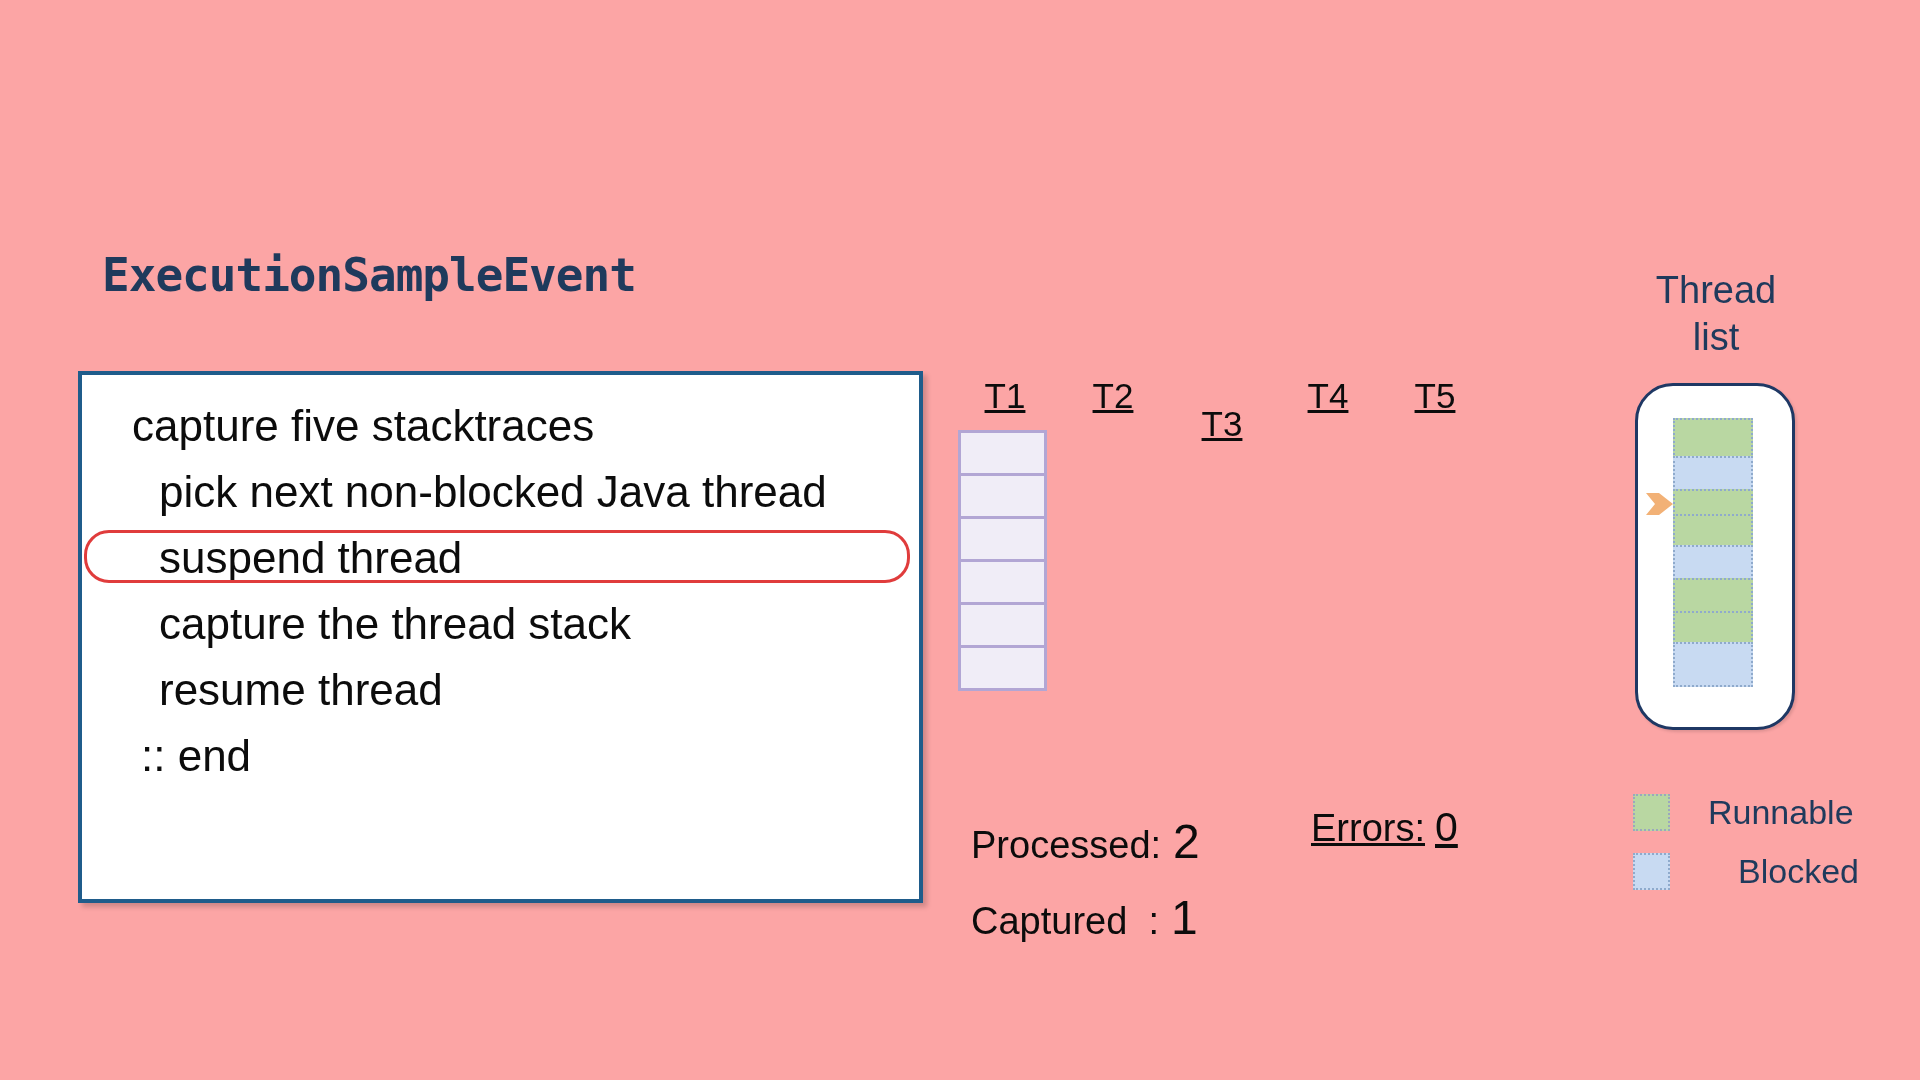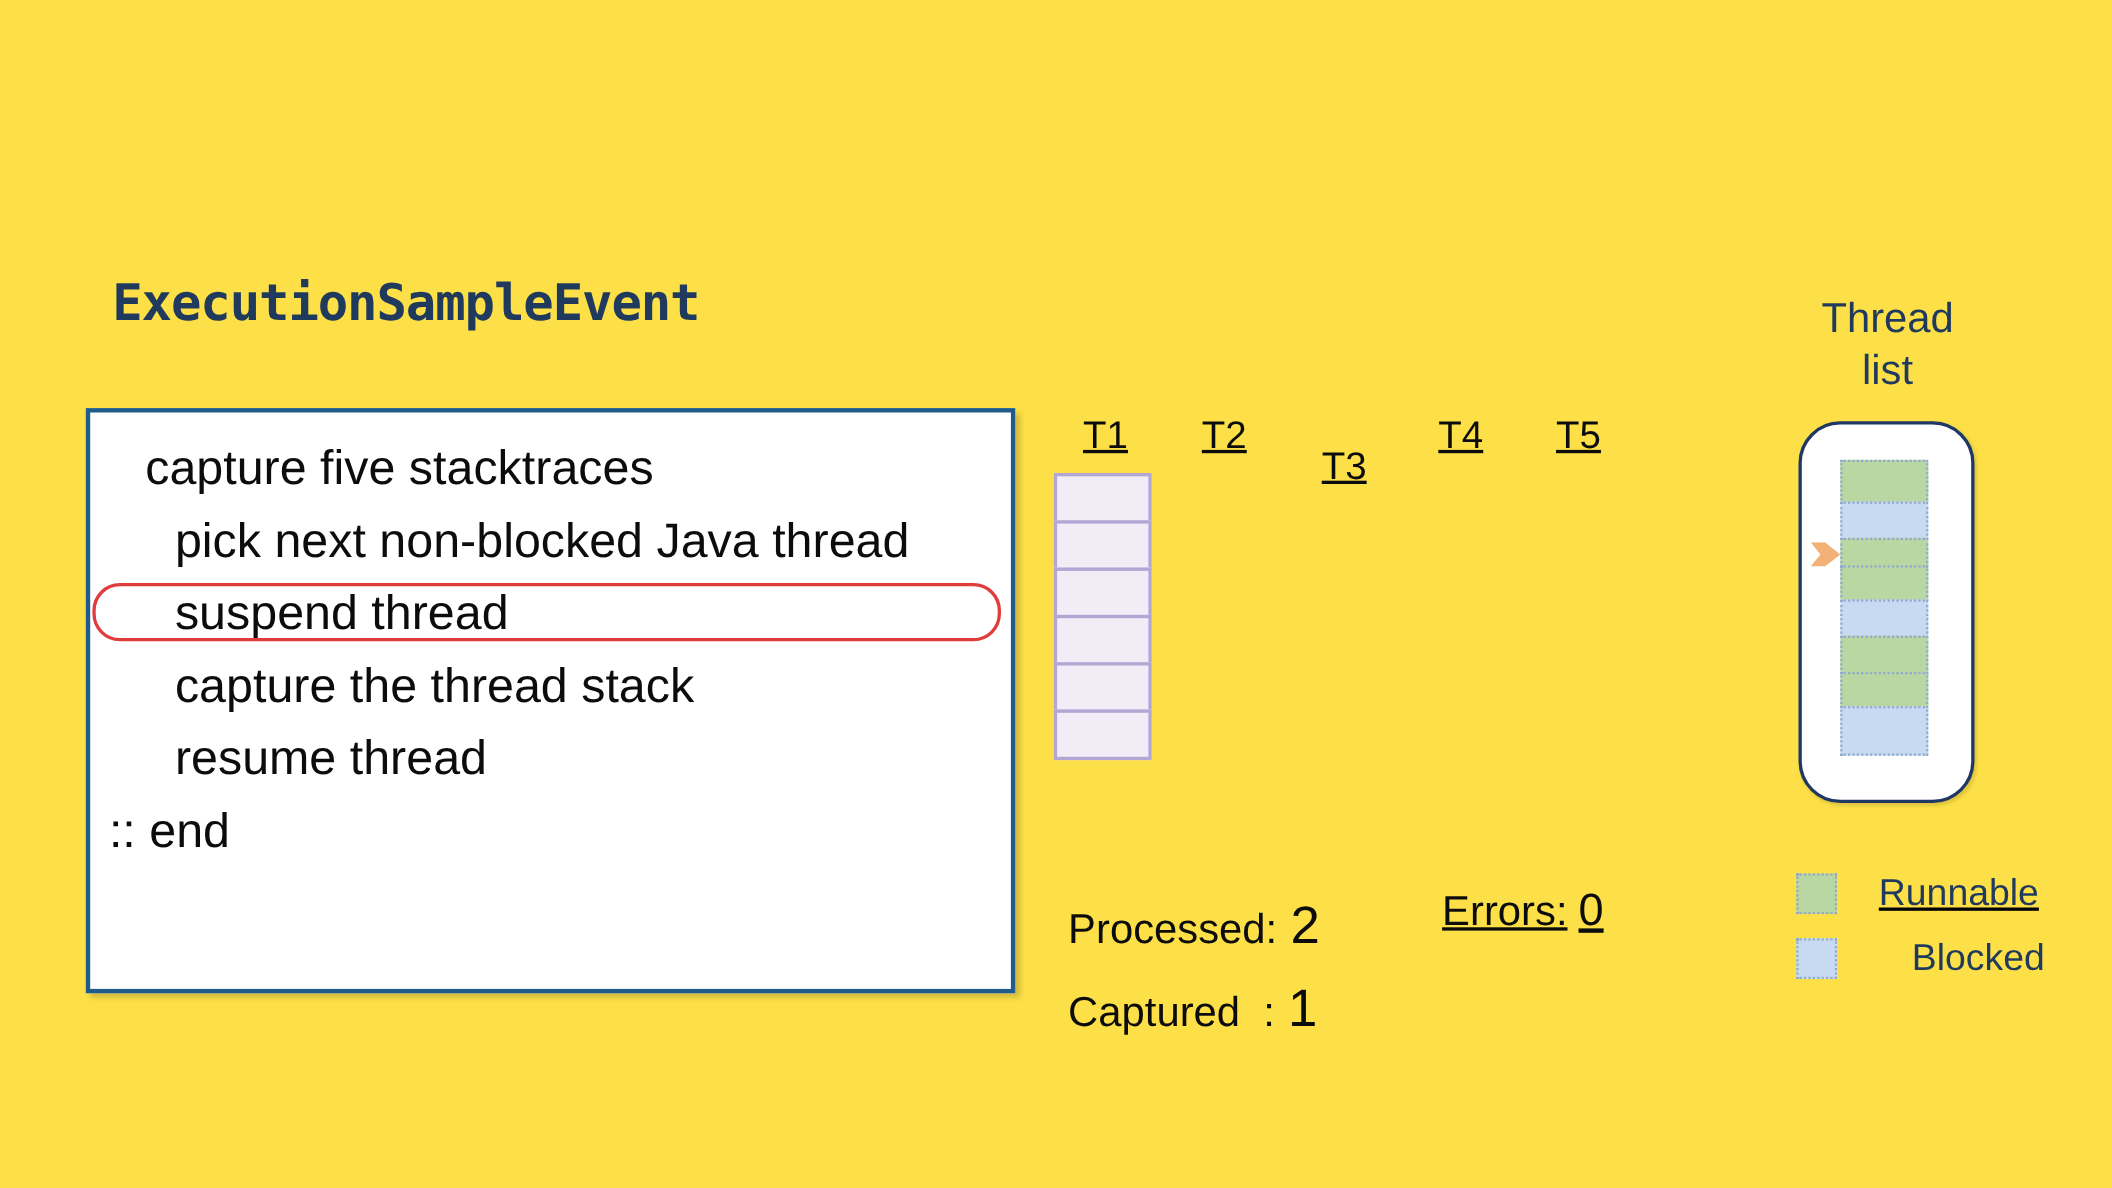--- a/index.html
+++ b/index.html
@@ -1,17 +1,17 @@
 <!DOCTYPE html>
 <html style="--title-text: #1f3a5c; --navy-text: #1f3a5c; --box-border: #1f5c8b; --highlight-red: #e03c3c; --sample-cell-fill: #f0edf7; --sample-cell-border: #b2a6d4; --runnable-green: #b9d7a2; --blocked-blue: #c8daf2; --cell-dot-border: #8faacc; --thread-list-border: #1f3864; --arrow-orange: #f2b176;"><head>
 <meta charset="utf-8">
 <style>
   html,body { margin:0; padding:0; background:#ffffff; }
   .slide {
-    position:relative; width:1920px; height:1080px; background:#fde047;
+    position:relative; width:1920px; height:1080px; background:#fca5a5;
     font-family:"Liberation Sans", sans-serif; overflow:hidden;
   }
   
   .title {
     position:absolute; left:102px; top:248px;
     font-family:"DejaVu Sans Mono", monospace;
     font-size:46px; font-weight:bold; letter-spacing:-1px;
     color:var(--title-text,#1f3a5c);
   }
   
@@ -20,21 +20,21 @@
     box-sizing:border-box; border:4px solid var(--box-border,#1f5c8b);
     background:#ffffff; box-shadow:4px 4px 5px rgba(0,0,0,0.18);
   }
   .code-lines { position:absolute; left:0; top:18px; width:100%; }
   .code-line {
     height:66px; line-height:66px; font-size:44px; color:#0c0c0c; white-space:pre;
   }
   .code-line.indent-0 { padding-left:22px; }
   .code-line.indent-1 { padding-left:50px; }
   .code-line.indent-2 { padding-left:77px; }
-  .code-line.indent-e { padding-left:17px; }
+  .code-line.indent-e { padding-left:17px;margin-left:42px; }
   .red-highlight {
     position:absolute; left:84px; top:530px; width:826px; height:53px;
     box-sizing:border-box; border:3px solid var(--highlight-red,#e03c3c);
     border-radius:25px; background:transparent; pointer-events:none;
   }
   
   .t-header {
     position:absolute; top:376px; width:90px; text-align:center;
     font-size:35px; color:#0c0c0c;text-decoration:underline;
   }
@@ -75,21 +75,21 @@
   .pointer-arrow { position:absolute; left:1646px; width:28px; height:22px; }
   
   .legend-row { position:absolute; left:1633px; display:flex; align-items:center; }
   .legend-swatch {
     box-sizing:border-box; width:37px; height:37px;
     border:2px dotted #9aa8bd;
   }
   .legend-swatch.runnable { background:var(--runnable-green,#b9d7a2); }
   .legend-swatch.blocked  { background:var(--blocked-blue,#c8daf2); border-color:var(--cell-dot-border,#8faacc); }
   .legend-label { margin-left:38px; font-size:34px; color:var(--navy-text,#1f3a5c); }
-  .legend-runnable { top:793px;text-decoration:underline; }
+  .legend-runnable { top:793px; }
   .legend-blocked  { top:852px;gap:30px; }
 </style>
 </head>
 <body>
 
 <div class="slide">
 
   <div class="title">ExecutionSampleEvent</div>
 
   <div class="code-box">

